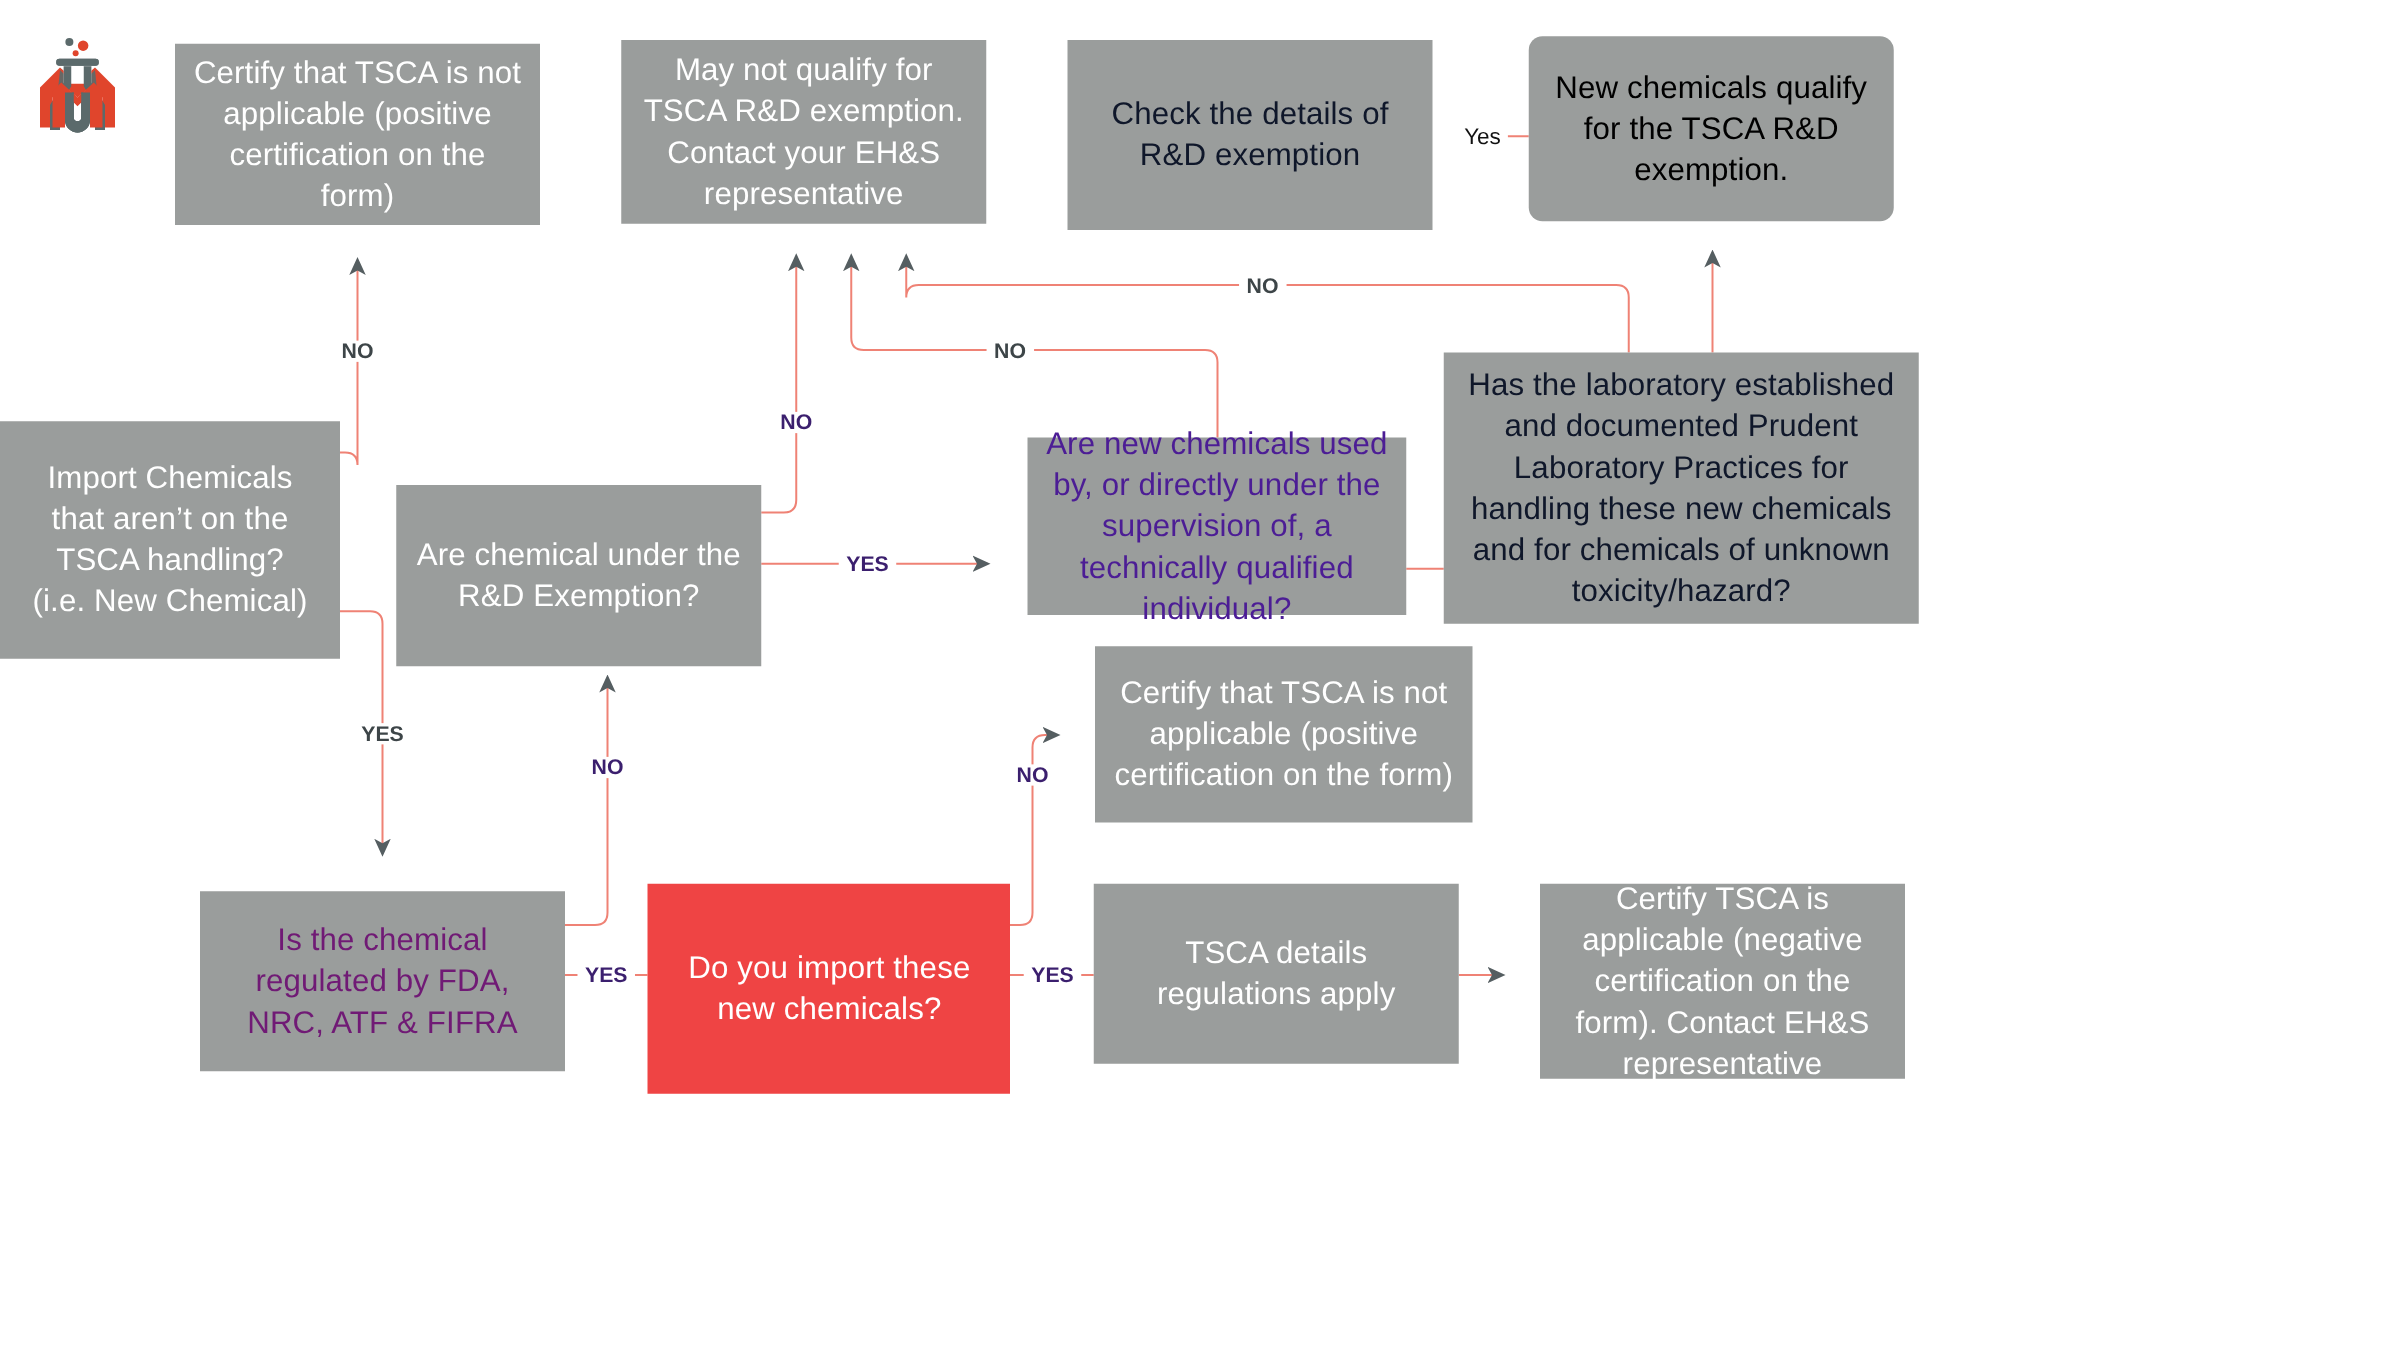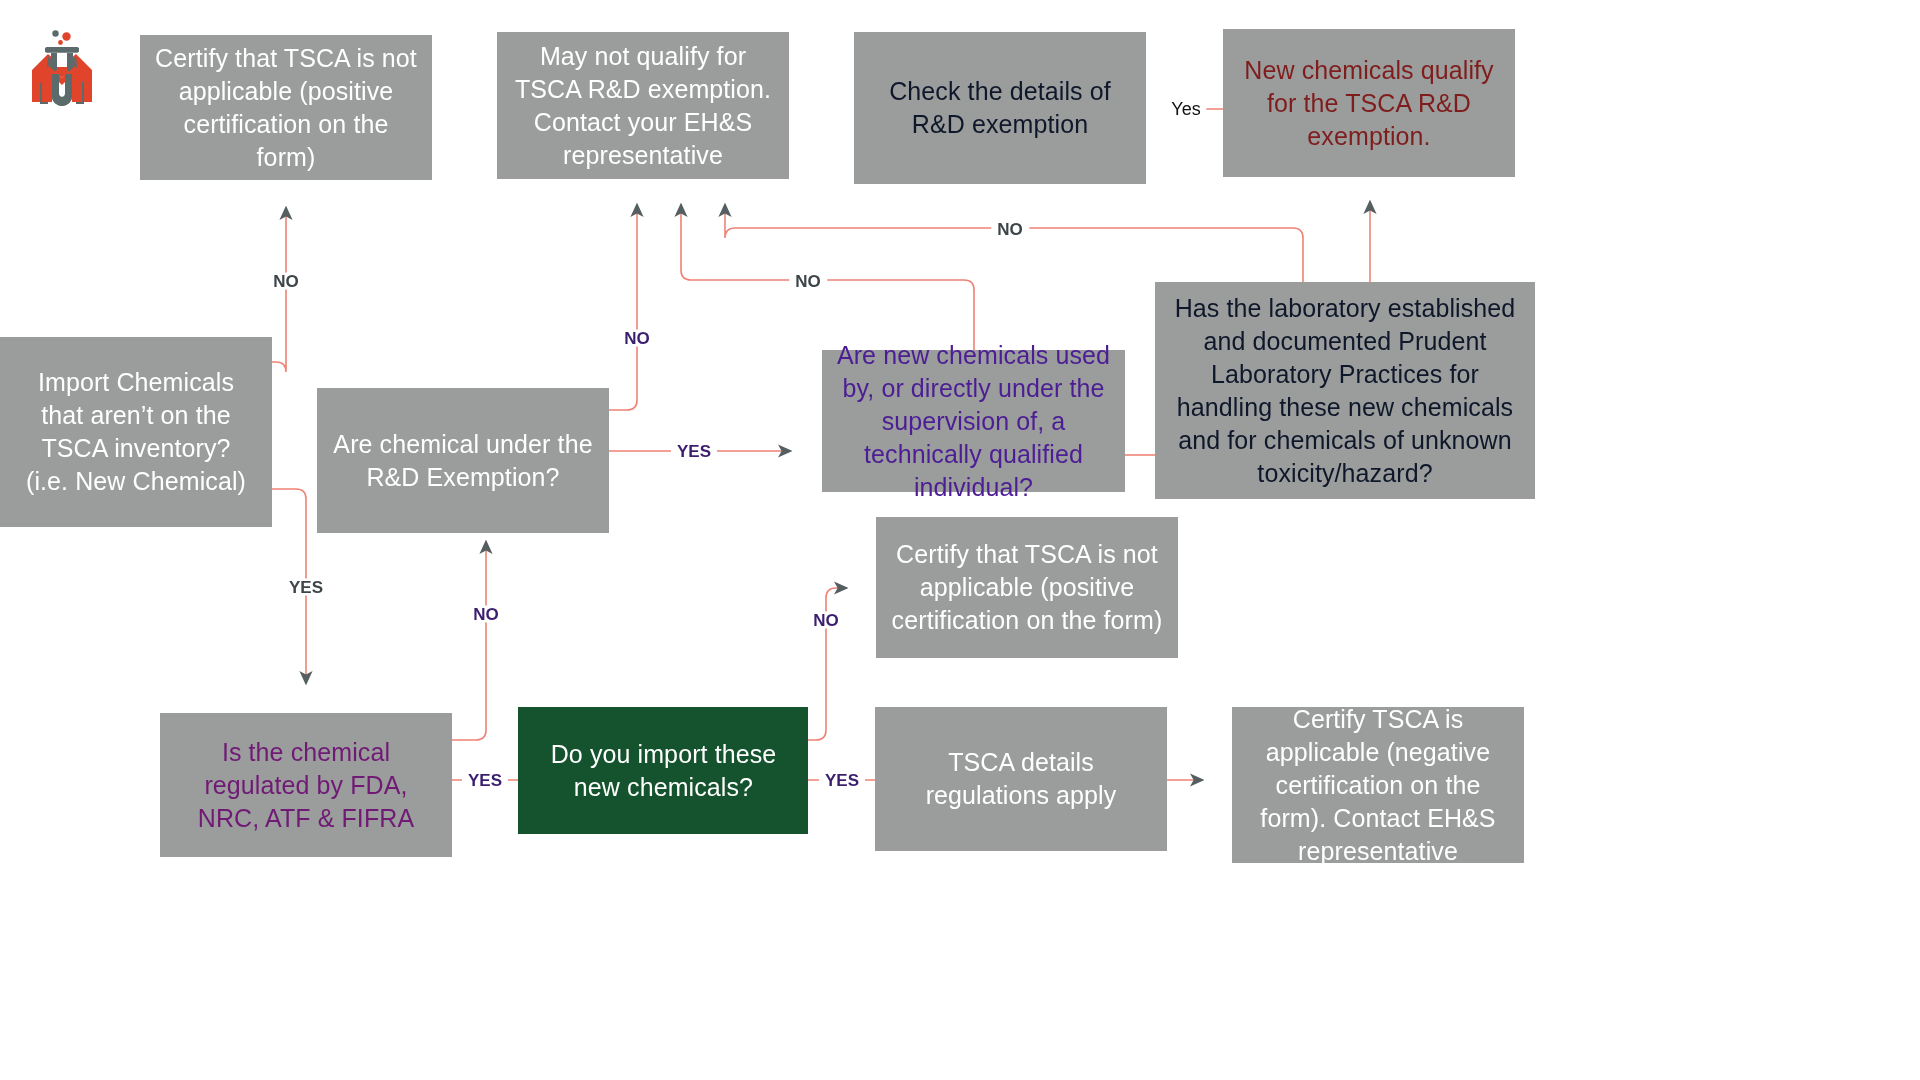--- a/index.html
+++ b/index.html
@@ -130,29 +130,29 @@
       <path d="M808 780 L875 780"></path>
 
       <path d="M1167 780 L1202 780" marker-end="url(#arrow)"></path>
     </g>
   </svg>
 
   <div id="nodes">
       <div class="node" style="left: 140px; top: 35px; width: 292px; height: 145px; background: rgb(154, 157, 156); color: rgb(255, 255, 255);">Certify that TSCA is not applicable (positive certification on the form)</div>
       <div class="node" style="left: 497px; top: 32px; width: 292px; height: 147px; background: rgb(154, 157, 156); color: rgb(255, 255, 255);">May not qualify for TSCA R&amp;D exemption. Contact your EH&amp;S representative</div>
       <div class="node" style="left: 854px; top: 32px; width: 292px; height: 152px; background: rgb(154, 157, 156); color: #0f172a;">Check the details of R&amp;D exemption</div>
-      <div class="node" style="left: 1223px; top: 29px; width: 292px; height: 148px; background: rgb(154, 157, 156); color: #7f1d1d;">New chemicals qualify for the TSCA R&amp;D exemption.</div>
-      <div class="node" style="left: 0px; top: 337px; width: 272px; height: 190px; background: rgb(154, 157, 156); color: rgb(255, 255, 255);">Import Chemicals that aren’t on the TSCA inventory?
+      <div class="node" style="left: 1223px; top: 29px; width: 292px; height: 148px; background: rgb(154, 157, 156); color: #000000; border-radius: 11px;">New chemicals qualify for the TSCA R&amp;D exemption.</div>
+      <div class="node" style="left: 0px; top: 337px; width: 272px; height: 190px; background: rgb(154, 157, 156); color: rgb(255, 255, 255);">Import Chemicals that aren’t on the TSCA handling?
 (i.e. New Chemical)</div>
       <div class="node" style="left: 317px; top: 367px; width: 292px; height: 145px; background: rgb(154, 157, 156); color: rgb(255, 255, 255); margin-top: 21px;">Are chemical under the R&amp;D Exemption?</div>
       <div class="node" style="left: 822px; top: 350px; width: 303px; height: 142px; background: rgb(154, 157, 156); color: #4c1d95;">Are new chemicals used by, or directly under the supervision of, a technically qualified individual?</div>
       <div class="node" style="left: 1155px; top: 282px; width: 380px; height: 217px; background: rgb(154, 157, 156); color: #0f172a;">Has the laboratory established and documented Prudent Laboratory Practices for handling these new chemicals and for chemicals of unknown toxicity/hazard?</div>
       <div class="node" style="left: 876px; top: 517px; width: 302px; height: 141px; background: rgb(154, 157, 156); color: rgb(255, 255, 255);">Certify that TSCA is not applicable (positive certification on the form)</div>
       <div class="node" style="left: 160px; top: 713px; width: 292px; height: 144px; background: rgb(154, 157, 156); color: #701a75;">Is the chemical regulated by FDA, NRC, ATF &amp; FIFRA</div>
-      <div class="node" style="left: 518px; top: 707px; width: 290px; height: 127px; background: #14532d; color: rgb(255, 255, 255); padding-left: 15px;">Do you import these new chemicals?</div>
+      <div class="node" style="left: 518px; top: 707px; width: 290px; height: 168px; background: #ef4444; color: rgb(255, 255, 255); padding-left: 15px;">Do you import these new chemicals?</div>
       <div class="node" style="left: 875px; top: 707px; width: 292px; height: 144px; background: rgb(154, 157, 156); color: rgb(255, 255, 255);">TSCA details regulations apply</div>
       <div class="node" style="left: 1232px; top: 707px; width: 292px; height: 156px; background: rgb(154, 157, 156); color: rgb(255, 255, 255);">Certify TSCA is applicable (negative certification on the form). Contact EH&amp;S representative</div>
     </div>
 
   <div id="edge-labels">
       <div class="edge-label" style="left: 286px; top: 281px; color: rgb(61, 69, 72);">NO</div>
       <div class="edge-label plain" style="left: 1186px; top: 109px; color: rgb(17, 17, 17);">Yes</div>
       <div class="edge-label" style="left: 1010px; top: 229px; color: rgb(61, 69, 72);">NO</div>
       <div class="edge-label" style="left: 808px; top: 281px; color: rgb(61, 69, 72);">NO</div>
       <div class="edge-label" style="left: 637px; top: 338px; color: rgb(59, 31, 110);">NO</div>

